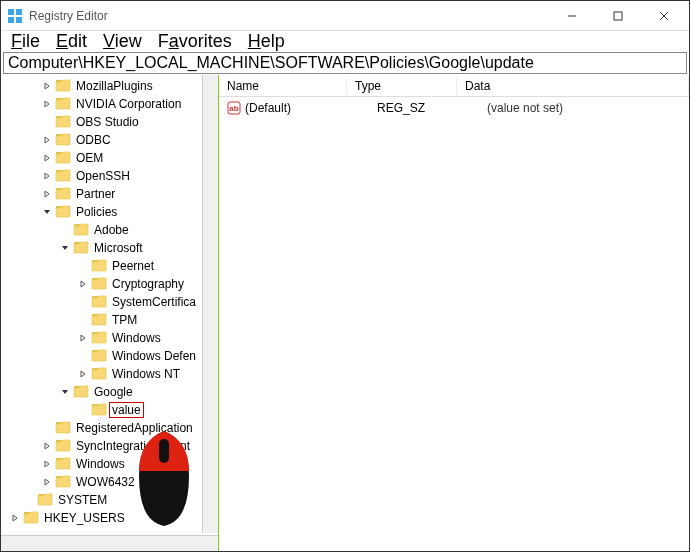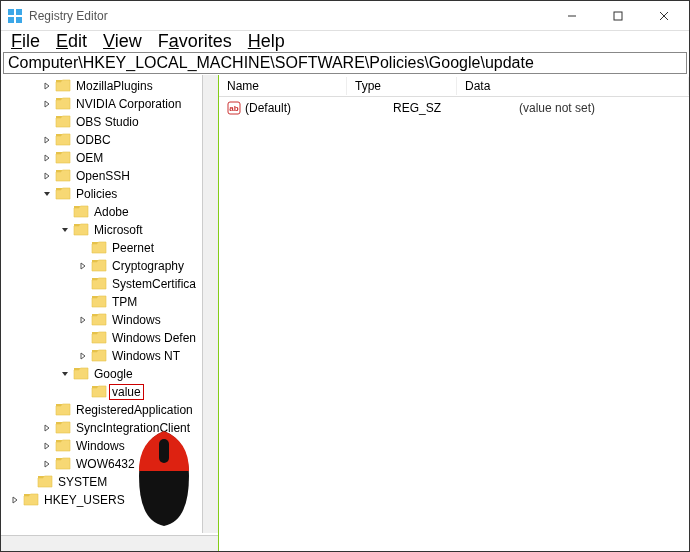--- a/index.html
+++ b/index.html
@@ -36,21 +36,21 @@
   
   .tree-row::before { content:""; position:absolute; left:0; top:0; bottom:0; width:0; }
   
   .list-pane { flex: 1; background: #fff; }
   .list-header { display: flex; height: 22px; border-bottom: 1px solid #ddd; align-items: center; }
   .list-header-cell { padding: 2px 8px; font-size: 12px; border-right: 1px solid #eee; }
   .list-header-cell.name { width: 128px; }
   .list-header-cell.type { width: 110px; }
   .list-header-cell.data { flex: 1; }
   .list-body { padding: 2px 0; }
-  .list-row { display: flex; height: 18px; align-items: center; gap: 16px; }
+  .list-row { display: flex; height: 18px; align-items: center; }
   .list-cell { padding: 0 8px; font-size: 12px; display: flex; align-items: center; }
   .list-cell.name { width: 150px; gap: 4px; }
   .list-cell.type { width: 110px; }
   .list-cell.data { flex: 1; color: #333; }
   .value-icon { width: 14px; height: 14px; display:inline-flex; align-items:center; justify-content:center; }
   
   .scroll-hint-right { position: absolute; top: 0; right: 0; bottom: 18px; width: 16px; background: #f0f0f0; border-left: 1px solid #ccc; }
   .scroll-hint-bottom { position: absolute; left: 0; bottom: 0; right: 0; height: 16px; background: #f0f0f0; border-top: 1px solid #ccc; }
   
   .mouse-overlay { position: absolute; left: 128px; top: 430px; width: 70px; height: 100px; pointer-events: none; }
@@ -177,20 +177,34 @@
             <svg width="16" height="14" viewBox="0 0 16 14">
               <path d="M1 3 L6 3 L7.5 1 L15 1 L15 12 L1 12 Z" fill="#F7D874" stroke="#E6C24A" stroke-width="0.6"></path>
               <path d="M1 3 L6 3 L7.5 1 L1 1 Z" fill="#E6C24A"></path>
             </svg>
           </span>
           <span class="tree-label">OpenSSH</span>
         </div>
         <div class="tree-row ind-2">
           <span class="tree-toggle">
             <svg width="8" height="8" viewBox="0 0 8 8">
+              <path d="M2 1 L6 4 L2 7 Z" fill="none" stroke="#555" stroke-width="1"></path>
+            </svg>
+          </span>
+          <span class="folder-icon">
+            <svg width="16" height="14" viewBox="0 0 16 14">
+              <path d="M1 3 L6 3 L7.5 1 L15 1 L15 12 L1 12 Z" fill="#F7D874" stroke="#E6C24A" stroke-width="0.6"></path>
+              <path d="M1 3 L6 3 L7.5 1 L1 1 Z" fill="#E6C24A"></path>
+            </svg>
+          </span>
+          <span class="tree-label">Partner</span>
+        </div>
+        <div class="tree-row ind-2">
+          <span class="tree-toggle">
+            <svg width="8" height="8" viewBox="0 0 8 8">
               <path d="M1 2 L7 2 L4 6 Z" fill="#333"></path>
             </svg>
           </span>
           <span class="folder-icon">
             <svg width="16" height="14" viewBox="0 0 16 14">
               <path d="M1 3 L6 3 L7.5 1 L15 1 L15 12 L1 12 Z" fill="#F7D874" stroke="#E6C24A" stroke-width="0.6"></path>
               <path d="M1 3 L6 3 L7.5 1 L1 1 Z" fill="#E6C24A"></path>
             </svg>
           </span>
           <span class="tree-label">Policies</span>

